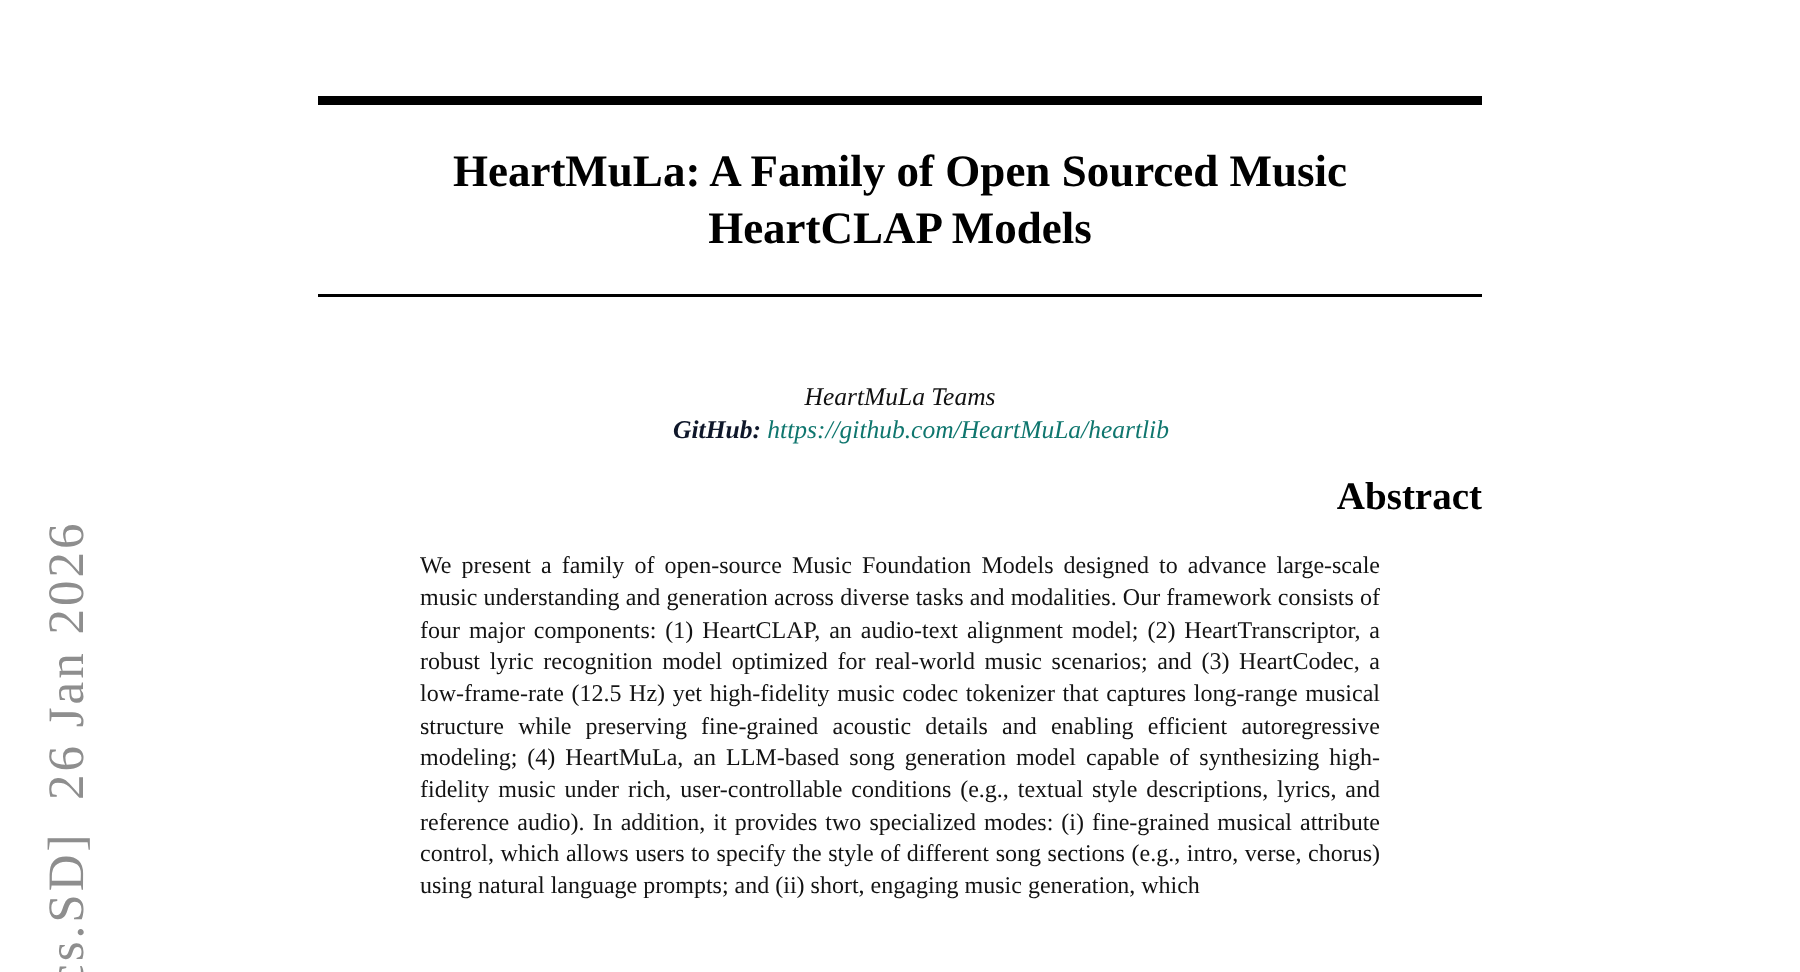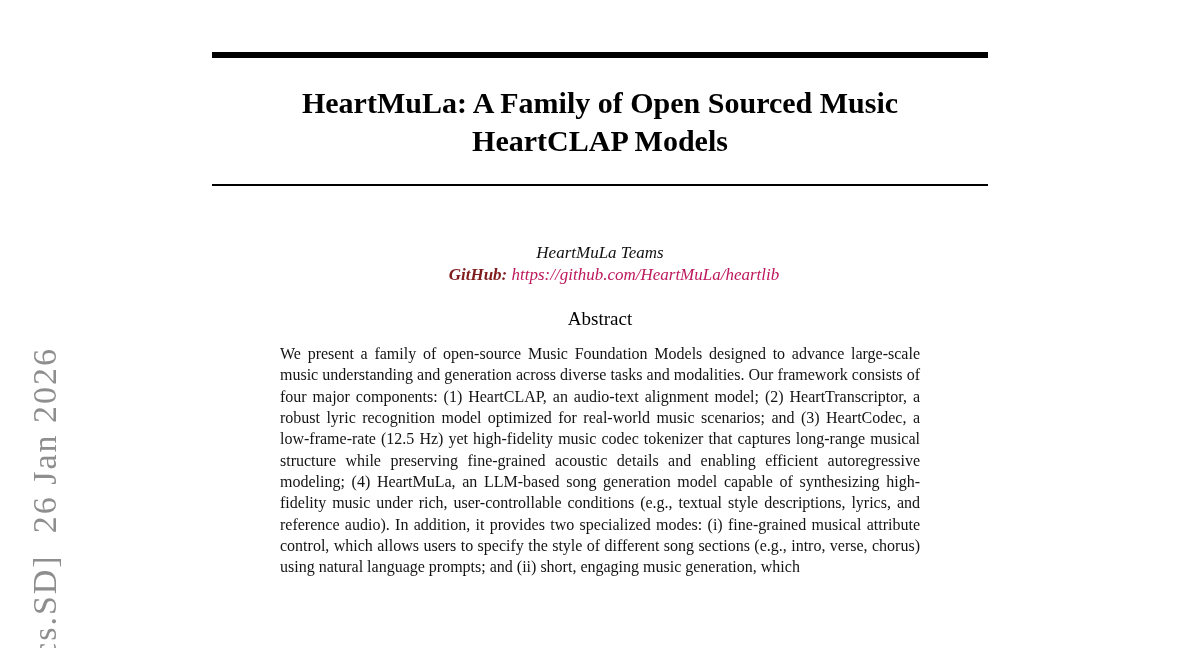--- a/index.html
+++ b/index.html
@@ -21,21 +21,21 @@
     transform: rotate(180deg);
     font-size: 34px;
     letter-spacing: 2px;
     color: #8e8e8e;
     white-space: pre;
     font-family: "Liberation Serif", serif;
   }
   .content {
     position: absolute;
     left: 212px;
-    top: 0;
+    top: 12px;
     width: 776px;
   }
   .rule-thick {
     margin-top: 52px;
     height: 6px;
     background: #000000;
   }
   .rule-thin {
     margin-top: 24px;
     height: 2px;
@@ -49,36 +49,36 @@
     line-height: 38px;
     color: #000000;
   }
   .authors {
     margin-top: 56px;
     text-align: center;
     font-size: 17px;
     line-height: 21.5px;
   }
   .authors .row { white-space: nowrap; font-style: italic; }
-  .authors .label { font-weight: bold; color: #7f1d1d; margin-left: 28px; }
+  .authors .label { font-weight: bold; color: #0f172a; margin-left: 28px; }
   .authors a.link {
     text-decoration: none;
     cursor: pointer;
   }
   .abstract-heading {
     margin-top: 22px;
-    text-align: center;
-    font-weight: normal;
-    font-size: 19px;
+    text-align: right;
+    font-weight: bold;
+    font-size: 26px;
     line-height: 24px;
     color: #000000;
   }
   .abstract-body {
     width: 640px;
-    margin: 12px auto 0 auto;
+    margin: 24px auto 0 auto;
     font-size: 16px;
     line-height: 21.35px;
     text-align: justify;
     color: #131313;
   }
 </style>
 </head>
 <body>
 
 <div class="page">
@@ -92,21 +92,21 @@
     <div class="title">
       <div>HeartMuLa: A Family of Open Sourced Music</div>
       <div>HeartCLAP Models</div>
     </div>
 
     <div class="rule-thin"></div>
 
     <div class="authors">
       <div class="row">HeartMuLa Teams</div>
       <div class="row">
-        <span class="label">GitHub: </span><a class="link" style="color: #be185d;">https://github.com/HeartMuLa/heartlib</a>
+        <span class="label">GitHub: </span><a class="link" style="color: #0f766e;">https://github.com/HeartMuLa/heartlib</a>
       </div>
     </div>
 
     <div class="abstract-heading">Abstract</div>
 
     <div class="abstract-body">We present a family of open-source Music Foundation Models designed to advance large-scale music understanding and generation across diverse tasks and modalities. Our framework consists of four major components: (1) HeartCLAP, an audio-text alignment model; (2) HeartTranscriptor, a robust lyric recognition model optimized for real-world music scenarios; and (3) HeartCodec, a low-frame-rate (12.5 Hz) yet high-fidelity music codec tokenizer that captures long-range musical structure while preserving fine-grained acoustic details and enabling efficient autoregressive modeling; (4) HeartMuLa, an LLM-based song generation model capable of synthesizing high-fidelity music under rich, user-controllable conditions (e.g., textual style descriptions, lyrics, and reference audio). In addition, it provides two specialized modes: (i) fine-grained musical attribute control, which allows users to specify the style of different song sections (e.g., intro, verse, chorus) using natural language prompts; and (ii) short, engaging music generation, which</div>
 
   </div>
 </div>
 

